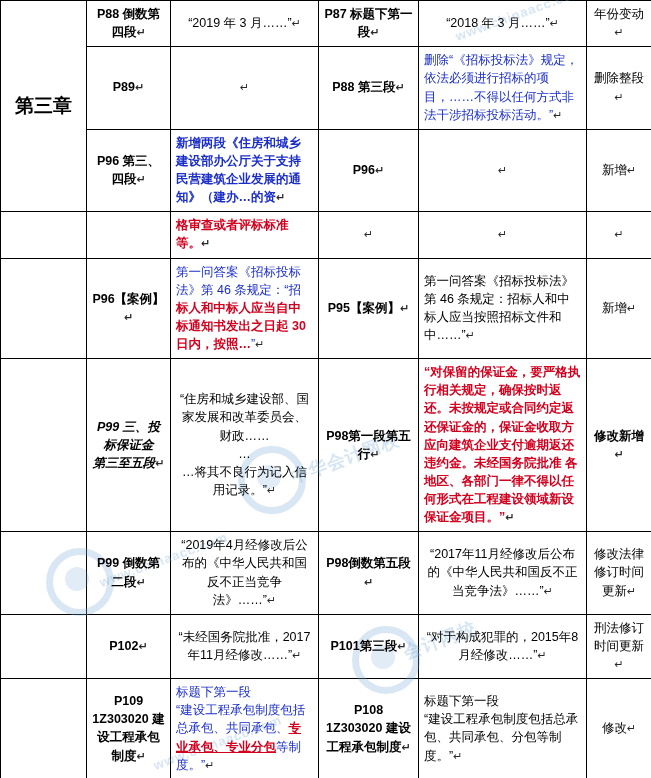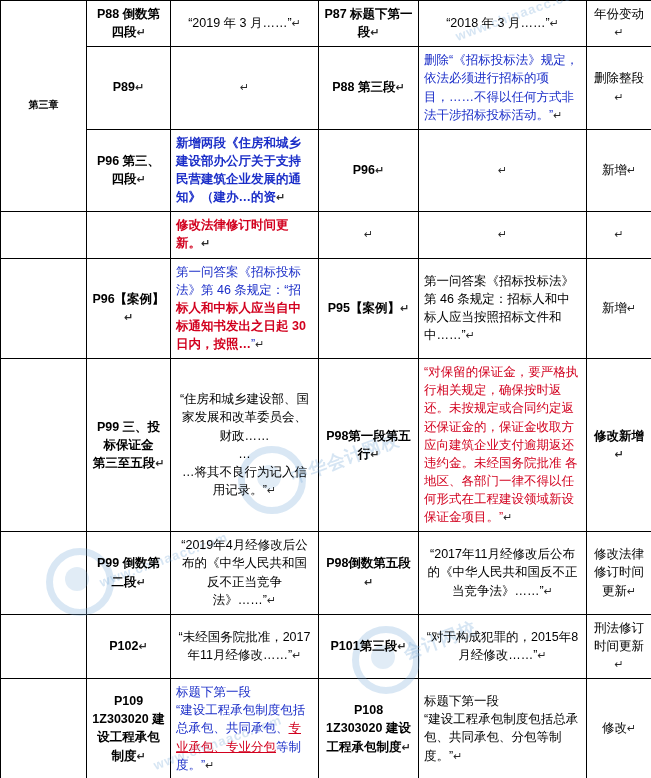--- a/index.html
+++ b/index.html
@@ -31,26 +31,26 @@
   
   col.c0{width:86px;}
   col.c1{width:84px;}
   col.c2{width:148px;}
   col.c3{width:100px;}
   col.c4{width:168px;}
   col.c5{width:65px;}
 
   .center{text-align:center;}
   .left{text-align:left;}
-  .red{color:#d2001e;}
+  .red{color:#d2001e;font-weight:bold;}
   .blue{color:#1b2ec8;}
   .bold{font-weight:bold;}
   .chapter{
     font-weight:bold;
-    font-size:10px;
+    font-size:19px;
     text-align:center;
   }
   .ret{
     color:#2a2a2a;
     font-size:11px;
   }
   .watermark{
     position:absolute;
     pointer-events:none;
     color:rgba(120,170,215,0.30);
@@ -123,38 +123,38 @@
         <td class="center bold"><span>P96 第三、四段</span><span class="ret">↵</span></td>
         <td class="left blue bold"><span>新增两段《住房和城乡建设部办公厅关于支持民营建筑企业发展的通知》（建办…的资</span><span class="ret">↵</span></td>
         <td class="center bold"><span>P96</span><span class="ret">↵</span></td>
         <td class="center"><span></span><span class="ret">↵</span></td>
         <td class="center"><span>新增</span><span class="ret">↵</span></td>
       </tr>
 
       <tr>
         <td></td>
         <td class="center"><span></span></td>
-        <td class="left red bold"><span>修改法律修订时间更新。</span><span class="ret">↵</span></td>
+        <td class="left red bold"><span>格审查或者评标标准等。</span><span class="ret">↵</span></td>
         <td class="center"><span></span><span class="ret">↵</span></td>
         <td class="center"><span></span><span class="ret">↵</span></td>
         <td class="center"><span></span><span class="ret">↵</span></td>
       </tr>
 
       <tr>
         <td></td>
         <td class="center bold"><span>P96【案例】</span><span class="ret">↵</span></td>
         <td class="left blue"><span>第一问答案《招标投标法》第 46 条规定：“招<span class="red bold">标人和中标人应当自中标通知书发出之日起 30 日内，按照…</span>”</span><span class="ret">↵</span></td>
         <td class="center bold"><span>P95【案例】</span><span class="ret">↵</span></td>
         <td class="left"><span>第一问答案《招标投标法》第 46 条规定：招标人和中标人应当按照招标文件和中……”</span><span class="ret">↵</span></td>
         <td class="center"><span>新增</span><span class="ret">↵</span></td>
       </tr>
 
       <tr>
         <td></td>
-        <td class="center bold" style="white-space:pre-line;"><span>P99 三、投标保证金
+        <td class="center bold" style="white-space:pre-line;font-style:italic;"><span>P99 三、投标保证金
 第三至五段</span><span class="ret">↵</span></td>
         <td class="center" style="white-space:pre-line;text-align:center;"><span>“住房和城乡建设部、国家发展和改革委员会、财政……
 …
 …将其不良行为记入信用记录。”</span><span class="ret">↵</span></td>
         <td class="center bold"><span>P98第一段第五行</span><span class="ret">↵</span></td>
         <td class="left red"><span>“对保留的保证金，要严格执行相关规定，确保按时返还。未按规定或合同约定返还保证金的，保证金收取方应向建筑企业支付逾期返还违约金。未经国务院批准 各地区、各部门一律不得以任何形式在工程建设领域新设保证金项目。”</span><span class="ret">↵</span></td>
         <td class="center" style="white-space:pre-line;font-weight:bold;"><span>修改新增</span><span class="ret">↵</span></td>
       </tr>
 
       <tr>

